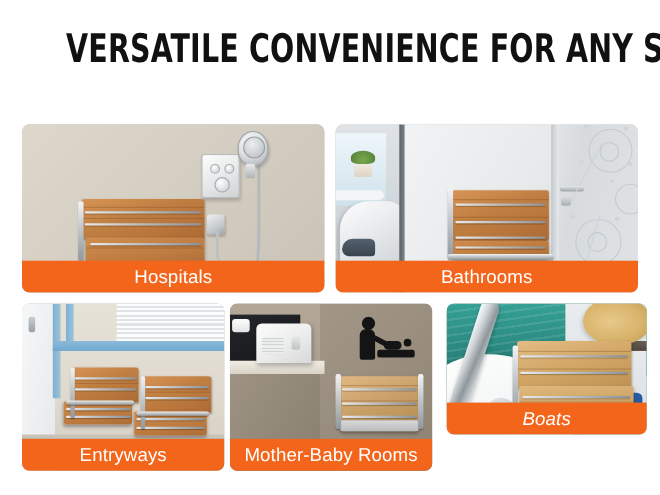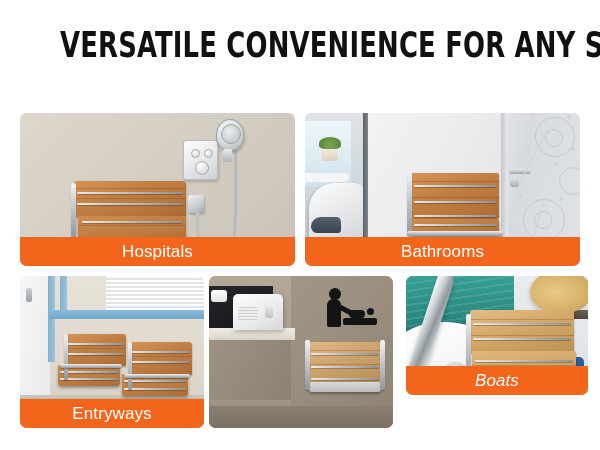--- a/index.html
+++ b/index.html
@@ -575,20 +575,21 @@
             <div class="slatline" style="top:11px;"></div>
             <div class="slatline" style="top:24px;"></div>
             <div class="slatline" style="top:36px;"></div>
           </div>
           <div class="pan" style="left:0; top:80%; width:100%; height:20%; background:linear-gradient(180deg,#d9d9d9,#b9bcbe);">
           </div>
           <div class="chromebar" style="left:-4px; top:-2px; width:5px; height:50px;"></div>
           <div class="chromebar" style="right:-4px; top:-2px; width:5px; height:50px;"></div>
         </div>
       </div>
+      <div class="label">Mother-Baby Rooms</div>
     </div>
 
     <div class="panel p5">
       <div class="scene boat-bg">
         <div class="boat-water"></div>
         <div class="boat-deck"></div>
         <div class="boat-wallR"></div>
         <div class="boat-shelf"></div>
         <div class="boat-hat"></div>
         <div class="boat-hull"></div>

